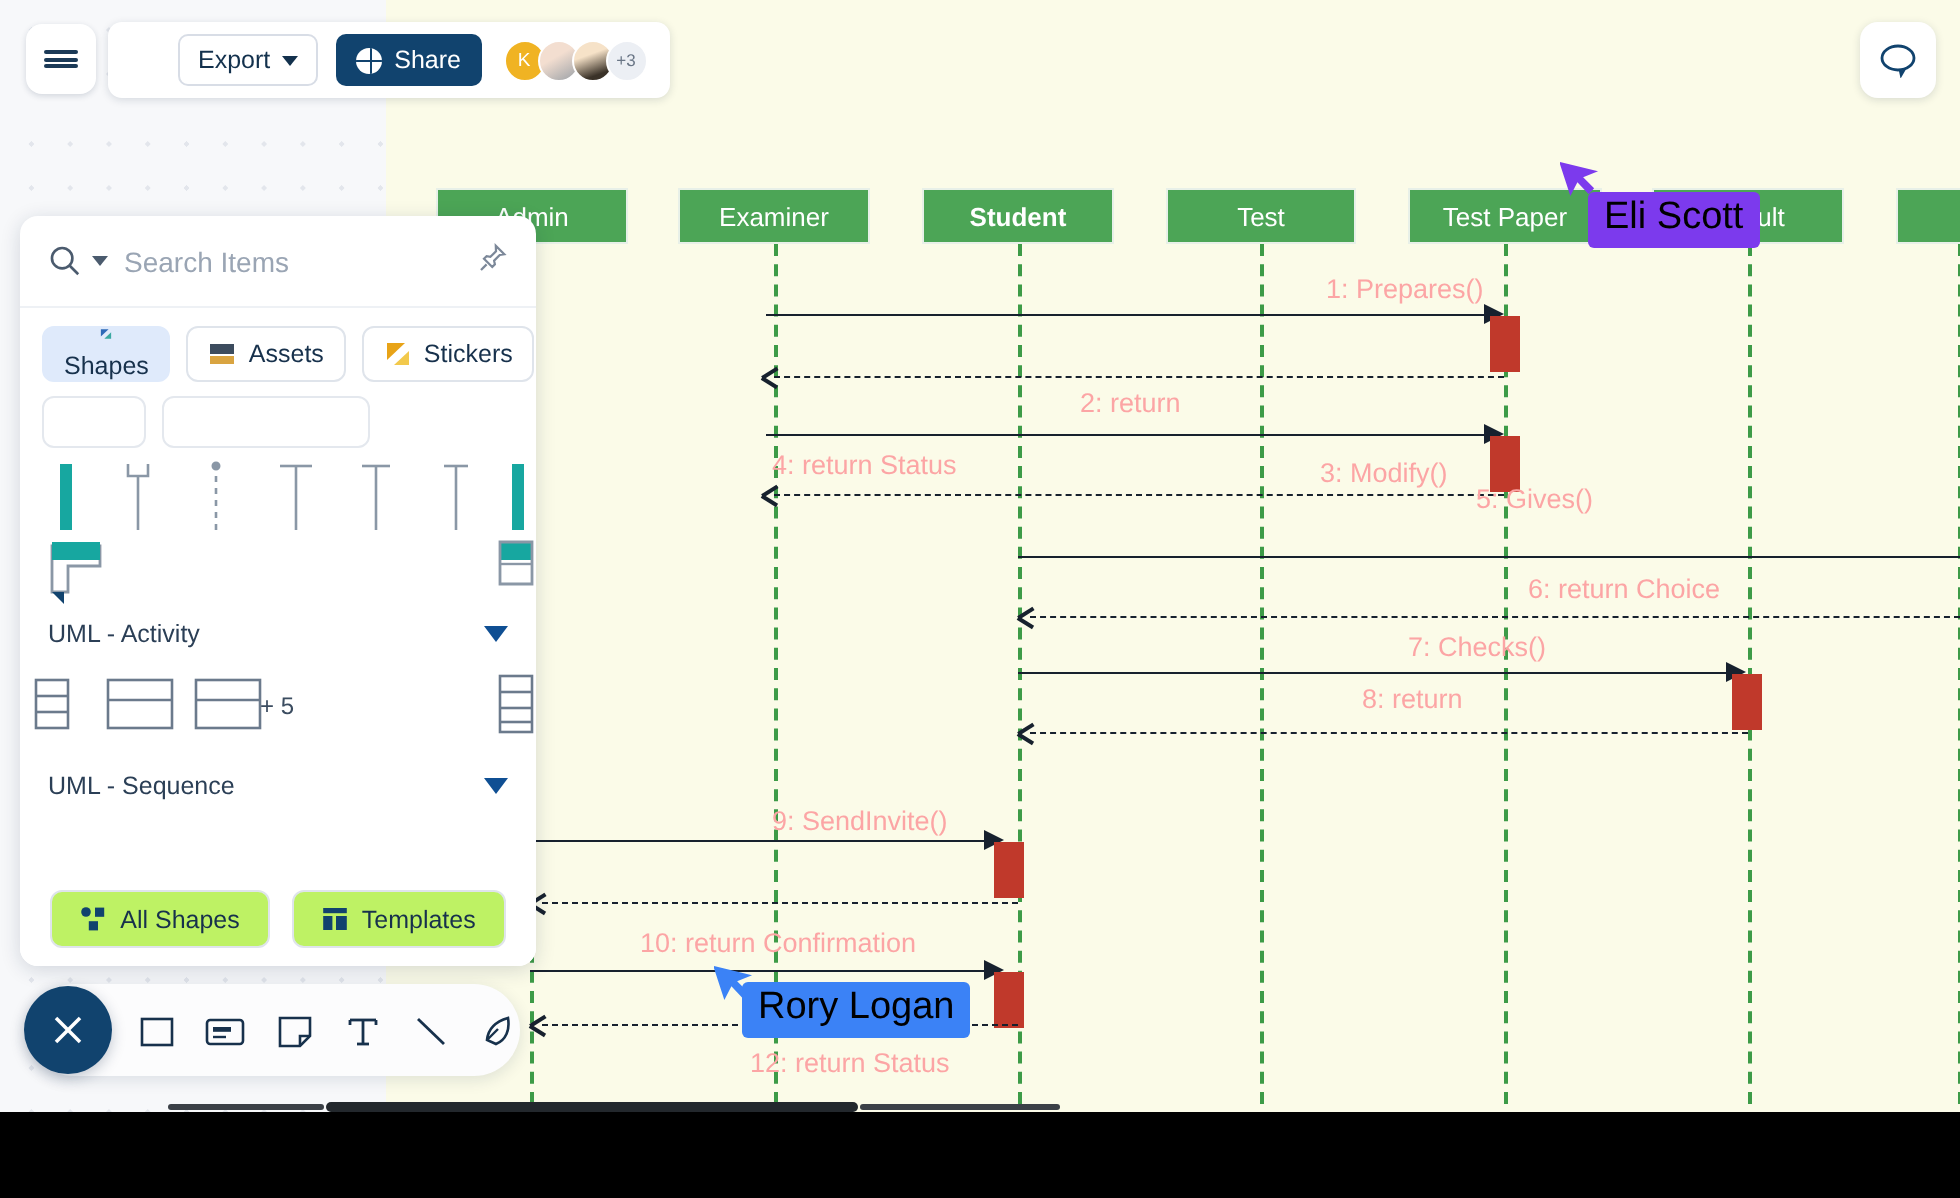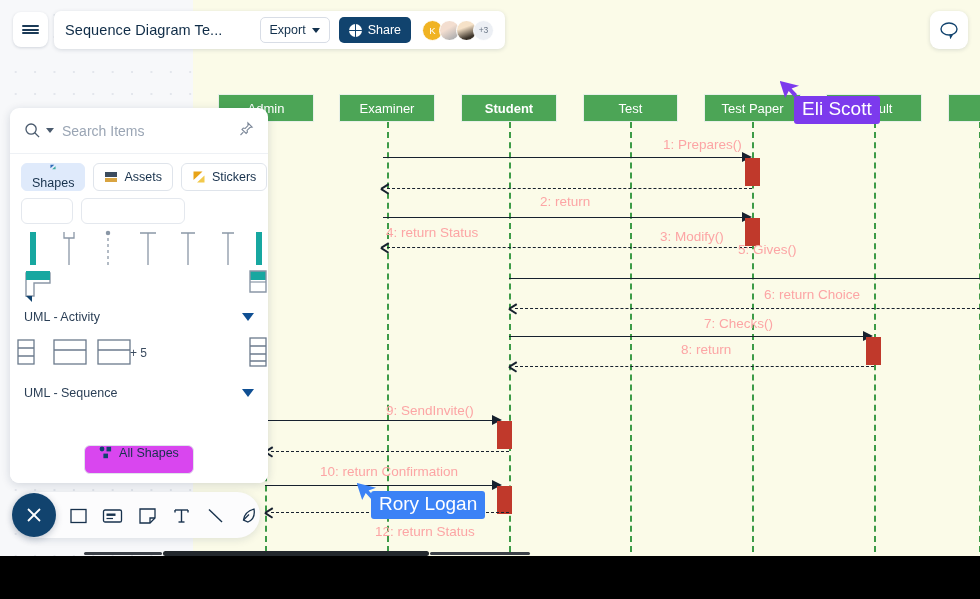--- a/index.html
+++ b/index.html
@@ -114,21 +114,21 @@
   .arrow-l.open::before { top: 0; transform: rotate(32deg); transform-origin: left center; }
   .arrow-l.open::after { top: 0; transform: rotate(-32deg); transform-origin: left center; }
   .msg-label {
     position: absolute; font-size: 13.5px; color: #fca5a5; white-space: nowrap;
   }
 
   
   .cursor-wrap { position: absolute; }
   .cursor-tag {
     position: absolute; padding: 2px 8px 4px; border-radius: 3px;
-    color: #ffffff; font-size: 19px; white-space: nowrap; line-height: 1.15;
+    color: #000000; font-size: 19px; white-space: nowrap; line-height: 1.15;
   }
 
   
   .panel {
     position: absolute; left: 10px; top: 108px; width: 258px; height: 375px;
     background: #fff; border-radius: 9px; box-shadow: 0 2px 10px rgba(20,40,70,.16);
     overflow: hidden;
   }
   .panel-search {
     display: flex; align-items: center; height: 46px; padding: 0 14px;
@@ -152,22 +152,22 @@
   }
   .tri-down { width: 0; height: 0; border-left: 6px solid transparent; border-right: 6px solid transparent; border-top: 8px solid #0f4f93; }
   .shape-row { position: relative; height: 56px; }
 
   .panel-footer {
     position: absolute; left: 0; bottom: 0; width: 100%; height: 48px;
     background: #fff; display: flex; align-items: center; justify-content: center; gap: 11px;
     border-top: 1px solid #fff;
   }
   .foot-btn {
-    display: flex; align-items: flex-start; gap: 7px; height: 29px; padding: 0 14px;
-    border: 1px solid #dfe4eb; border-radius: 6px; font-size: 12.5px; color: #17314c; cursor: pointer; background: #d946ef;
+    display: flex; align-items: center; gap: 7px; height: 29px; padding: 0 14px;
+    border: 1px solid #dfe4eb; border-radius: 6px; font-size: 12.5px; color: #17314c; cursor: pointer; background: #bef264;
   }
 
   
   .bottom-bar {
     position: absolute; left: 14px; top: 492px; width: 246px; height: 46px;
     background: #fcfcfd; border-radius: 23px; box-shadow: 0 2px 8px rgba(20,40,70,.12);
     display: flex; align-items: center; padding-left: 54px; gap: 14px;
   }
   .close-fab {
     position: absolute; left: 12px; top: 493px; width: 44px; height: 44px; border-radius: 50%;
@@ -291,21 +291,20 @@
 
   <div class="menu-btn">
     <div>
       <div class="bar"></div>
         <div class="bar"></div>
         <div class="bar"></div>
     </div>
   </div>
 
   <div class="toolbar">
-    <div class="doc-title">Sequence Diagram Te...</div>
     <div class="export-btn">
       <span>Export</span>
       <span class="caret"></span>
     </div>
     <div class="share-btn">
       <span class="globe"></span>
       <span>Share</span>
     </div>
     <div class="avatars">
       <div class="av av1">K</div>
@@ -424,20 +423,28 @@
 
     <div class="panel-footer">
       <div class="foot-btn">
         <svg width="13" height="13" viewBox="0 0 13 13">
           <circle cx="3" cy="3" r="2.4" fill="#11436e"></circle>
           <rect x="7.5" y="0.8" width="4.6" height="4.6" fill="#11436e"></rect>
           <rect x="4.4" y="7.6" width="4.6" height="4.6" fill="#11436e"></rect>
         </svg>
         <span>All Shapes</span>
       </div>
+      <div class="foot-btn">
+        <svg width="13" height="13" viewBox="0 0 13 13">
+          <rect x="0.6" y="1" width="11.8" height="2.6" fill="#11436e"></rect>
+          <rect x="0.6" y="5" width="4.6" height="7" fill="#11436e"></rect>
+          <rect x="7" y="5" width="5.4" height="7" fill="#11436e"></rect>
+        </svg>
+        <span>Templates</span>
+      </div>
     </div>
   </div>
 
   <div class="bottom-bar">
     <div class="tool-ico">
       <svg width="19" height="19" viewBox="0 0 19 19">
         <rect x="2" y="3.5" width="15" height="13" fill="none" stroke="#17314c" stroke-width="1.3"></rect>
       </svg>
     </div>
     <div class="tool-ico">

